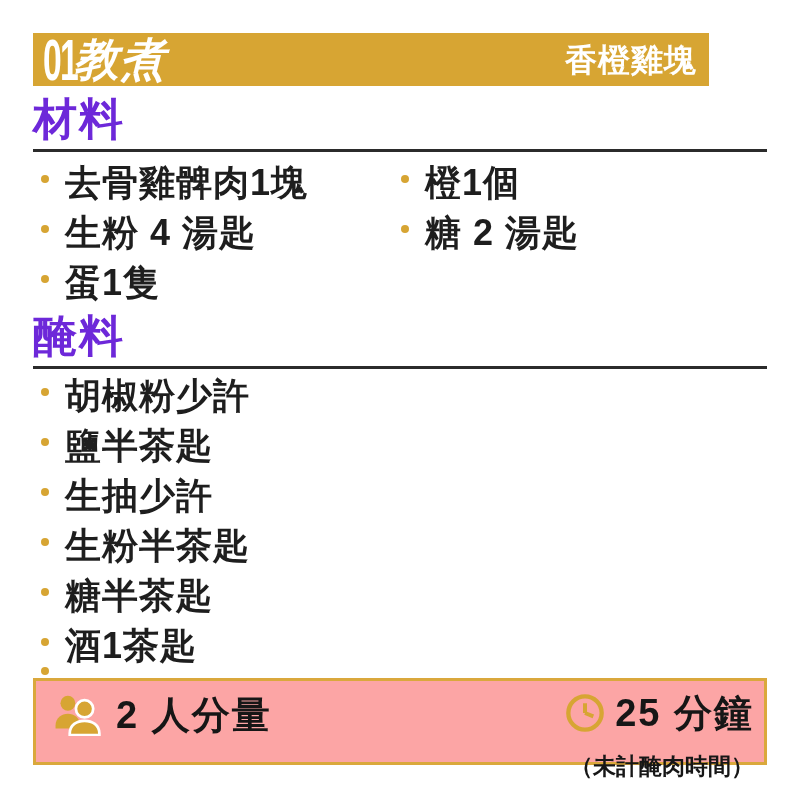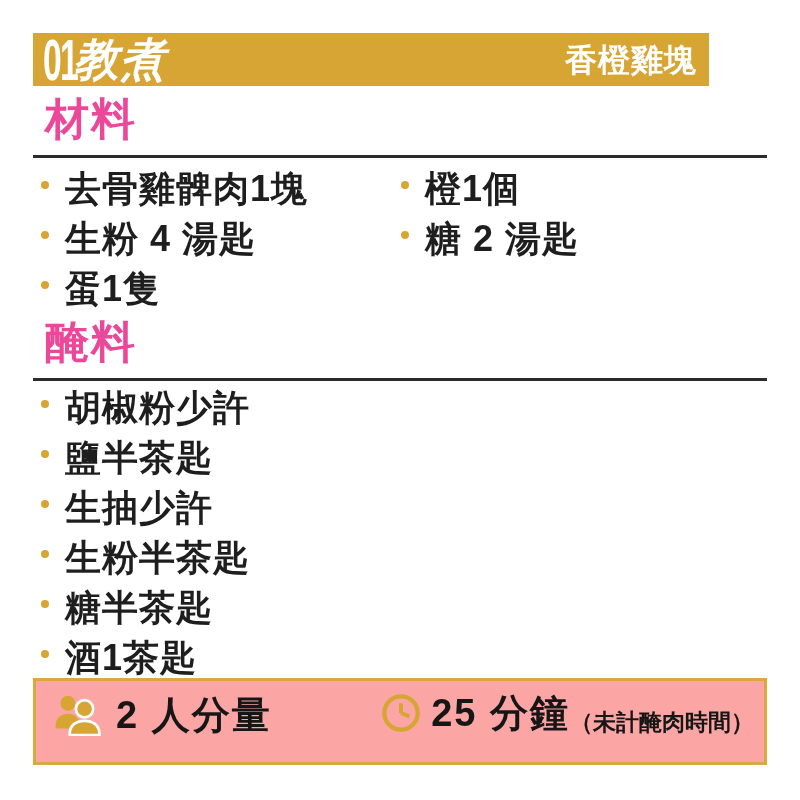--- a/index.html
+++ b/index.html
@@ -24,21 +24,21 @@
     font-size:58px;line-height:50px;letter-spacing:-3px;
     display:inline-block;transform:scaleX(0.58);transform-origin:left center;
     margin-right:-28px;
   }
   .brand-name{font-size:45px;line-height:50px;letter-spacing:1px;font-style:italic;}
   .recipe-title{font-size:32px;line-height:50px;letter-spacing:1px;}
 
   
   .content{position:absolute;left:33px;top:85px;width:734px;}
   .section-title{
-    margin:12px;color:#ec4899;font-size:44px;line-height:48px;letter-spacing:2px;
+    margin:0;color:#6d28d9;font-size:44px;line-height:48px;letter-spacing:2px;
   }
   .section-title.first{margin-top:10px;}
   .section-title.second{margin-top:4px;}
   .rule{height:3px;background:#2b2b2b;margin-top:6px;}
 
   .cols{display:flex;margin-top:6px;}
   .cols.marinade{margin-top:2px;flex-direction:column;}
   .col{list-style:none;margin:0;padding:0;}
   .col.left{width:360px;}
   .col.right{flex:1;}
@@ -55,21 +55,21 @@
   .info-box{
     position:absolute;left:33px;top:678px;width:734px;height:87px;
     border:3px solid #daa83c;box-sizing:border-box;background:#fca5a5;
   }
   .info-item{position:absolute;display:flex;align-items:center;white-space:nowrap;}
   .info-label{font-size:38px;line-height:44px;letter-spacing:2px;color:#161616;}
   .item-servings{left:18px;top:12px;}
   .item-servings .icon{margin-right:12px;}
   .item-difficulty{left:290px;top:12px;}
   .item-difficulty .icon{margin-right:10px;}
-  .item-time{right:10px;top:10px;flex-direction:row;align-items:flex-end;}
+  .item-time{right:10px;top:10px;flex-direction:column;align-items:flex-end;}
   .time-row{display:flex;align-items:center;}
   .time-row .icon{margin-right:10px;}
   .time-note{font-size:23px;line-height:26px;letter-spacing:0px;margin-top:18px;color:#161616;}
   .icon{display:inline-flex;}
 </style>
 </head>
 <body>
 
 <div class="page">
 

